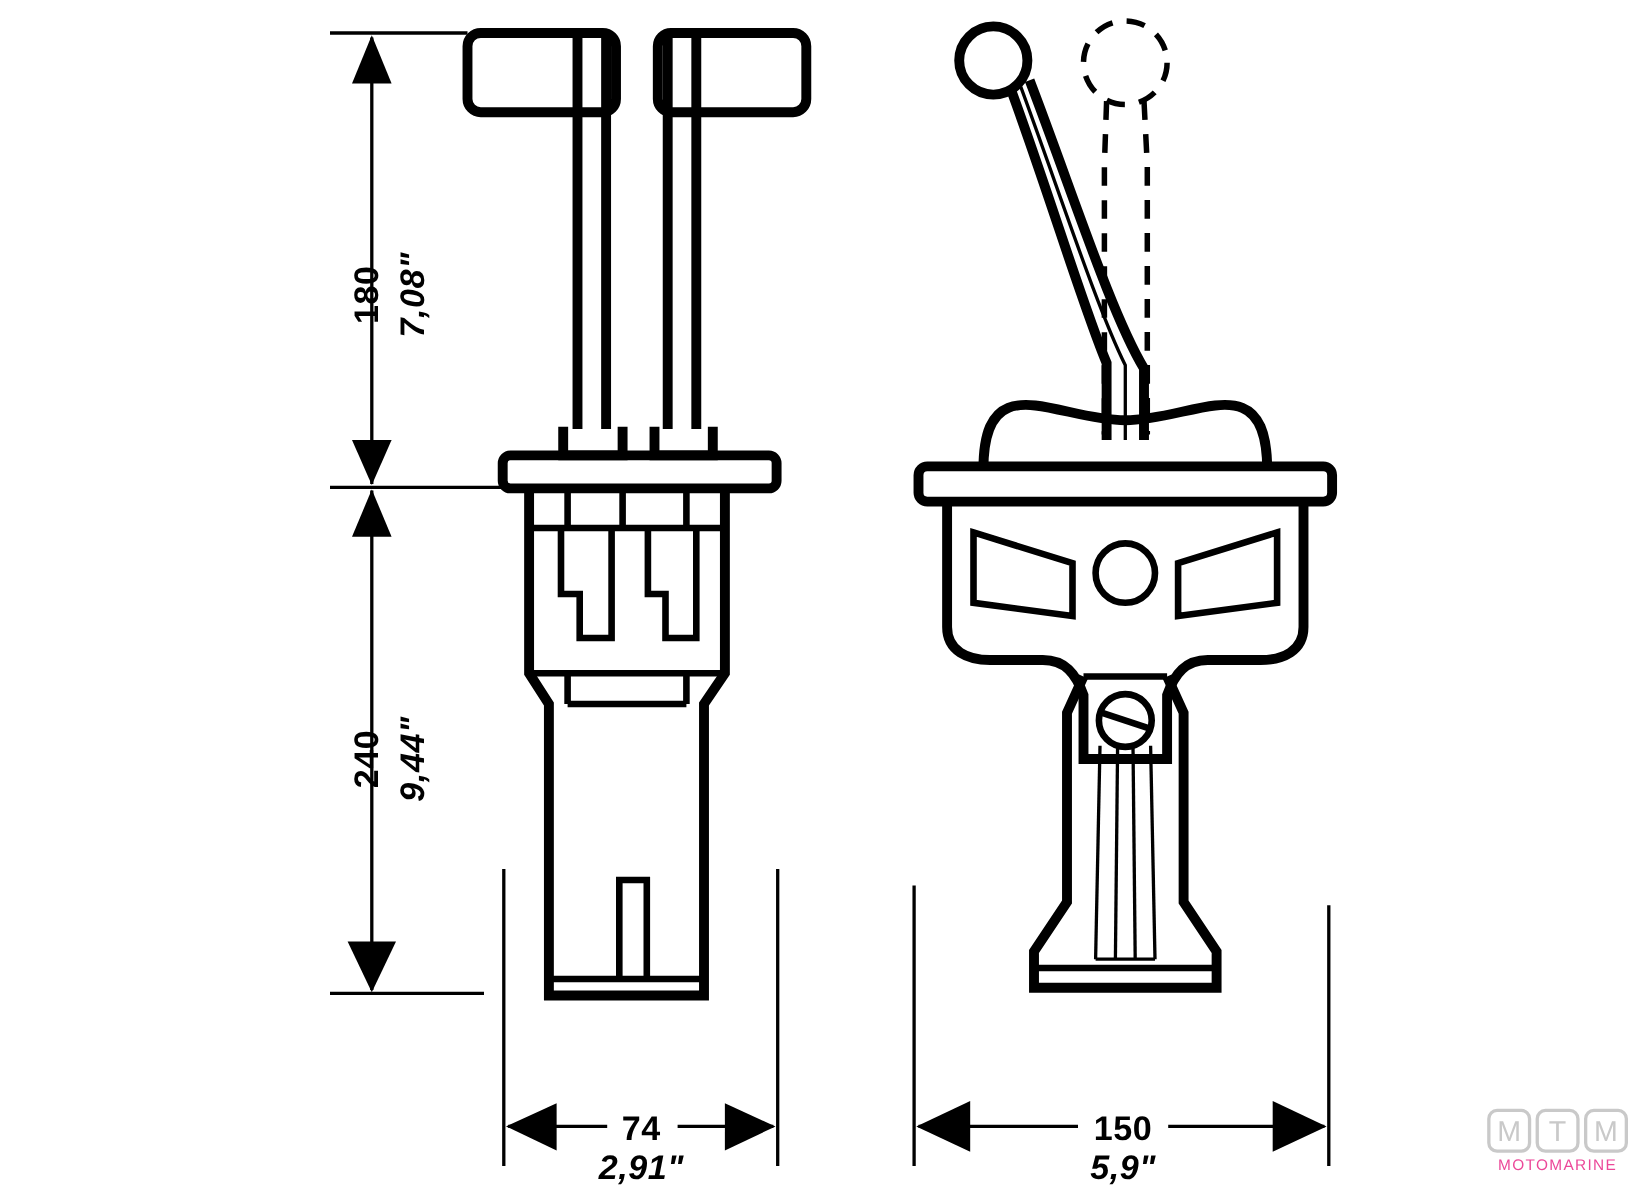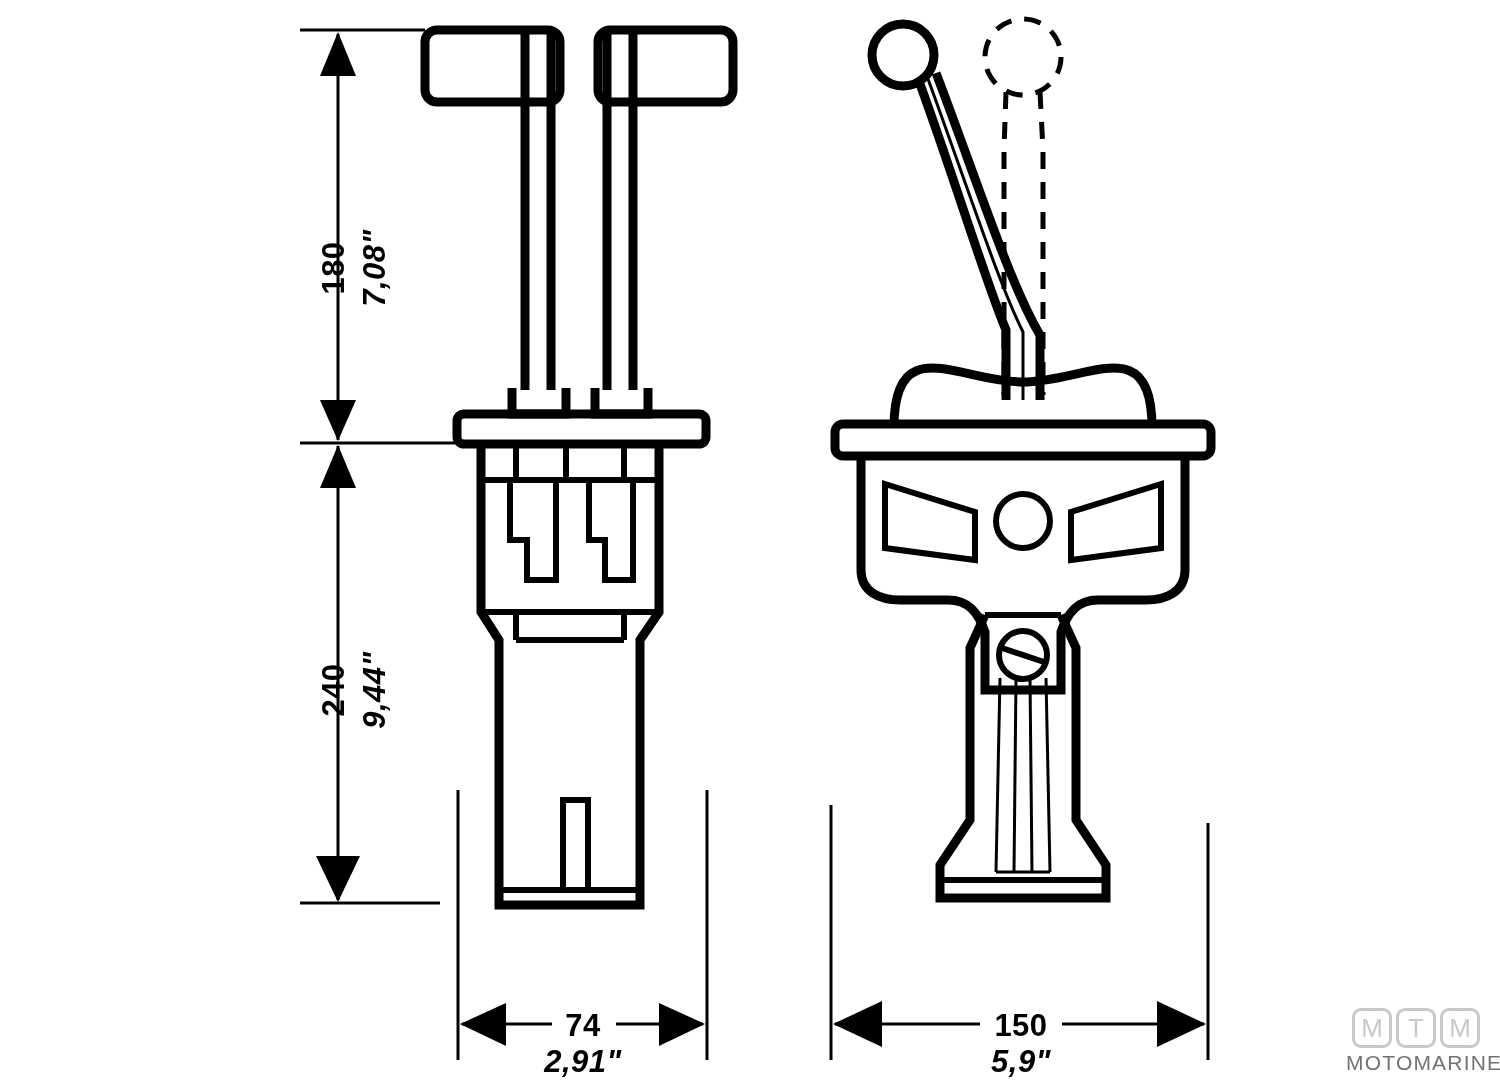--- a/index.html
+++ b/index.html
@@ -65,23 +65,23 @@
     font-weight: 400;
     display: flex;
     align-items: center;
     justify-content: center;
     line-height: 1;
     box-sizing: border-box;
   }
   #wm-word {
     margin-top: 3px;
     text-align: center;
-    color: #737373;
-    font-family: "Liberation Sans", sans-serif;
-    font-size: 21px;
+    color: #ec4899;
+    font-family: "Liberation Sans", sans-serif;
+    font-size: 14px;
     letter-spacing: 1.2px;
   }
 </style>
 </head>
 <body>
 
 <div id="page">
 
   <svg id="drawing-svg" viewBox="0 0 1500 1080">
     <defs>

